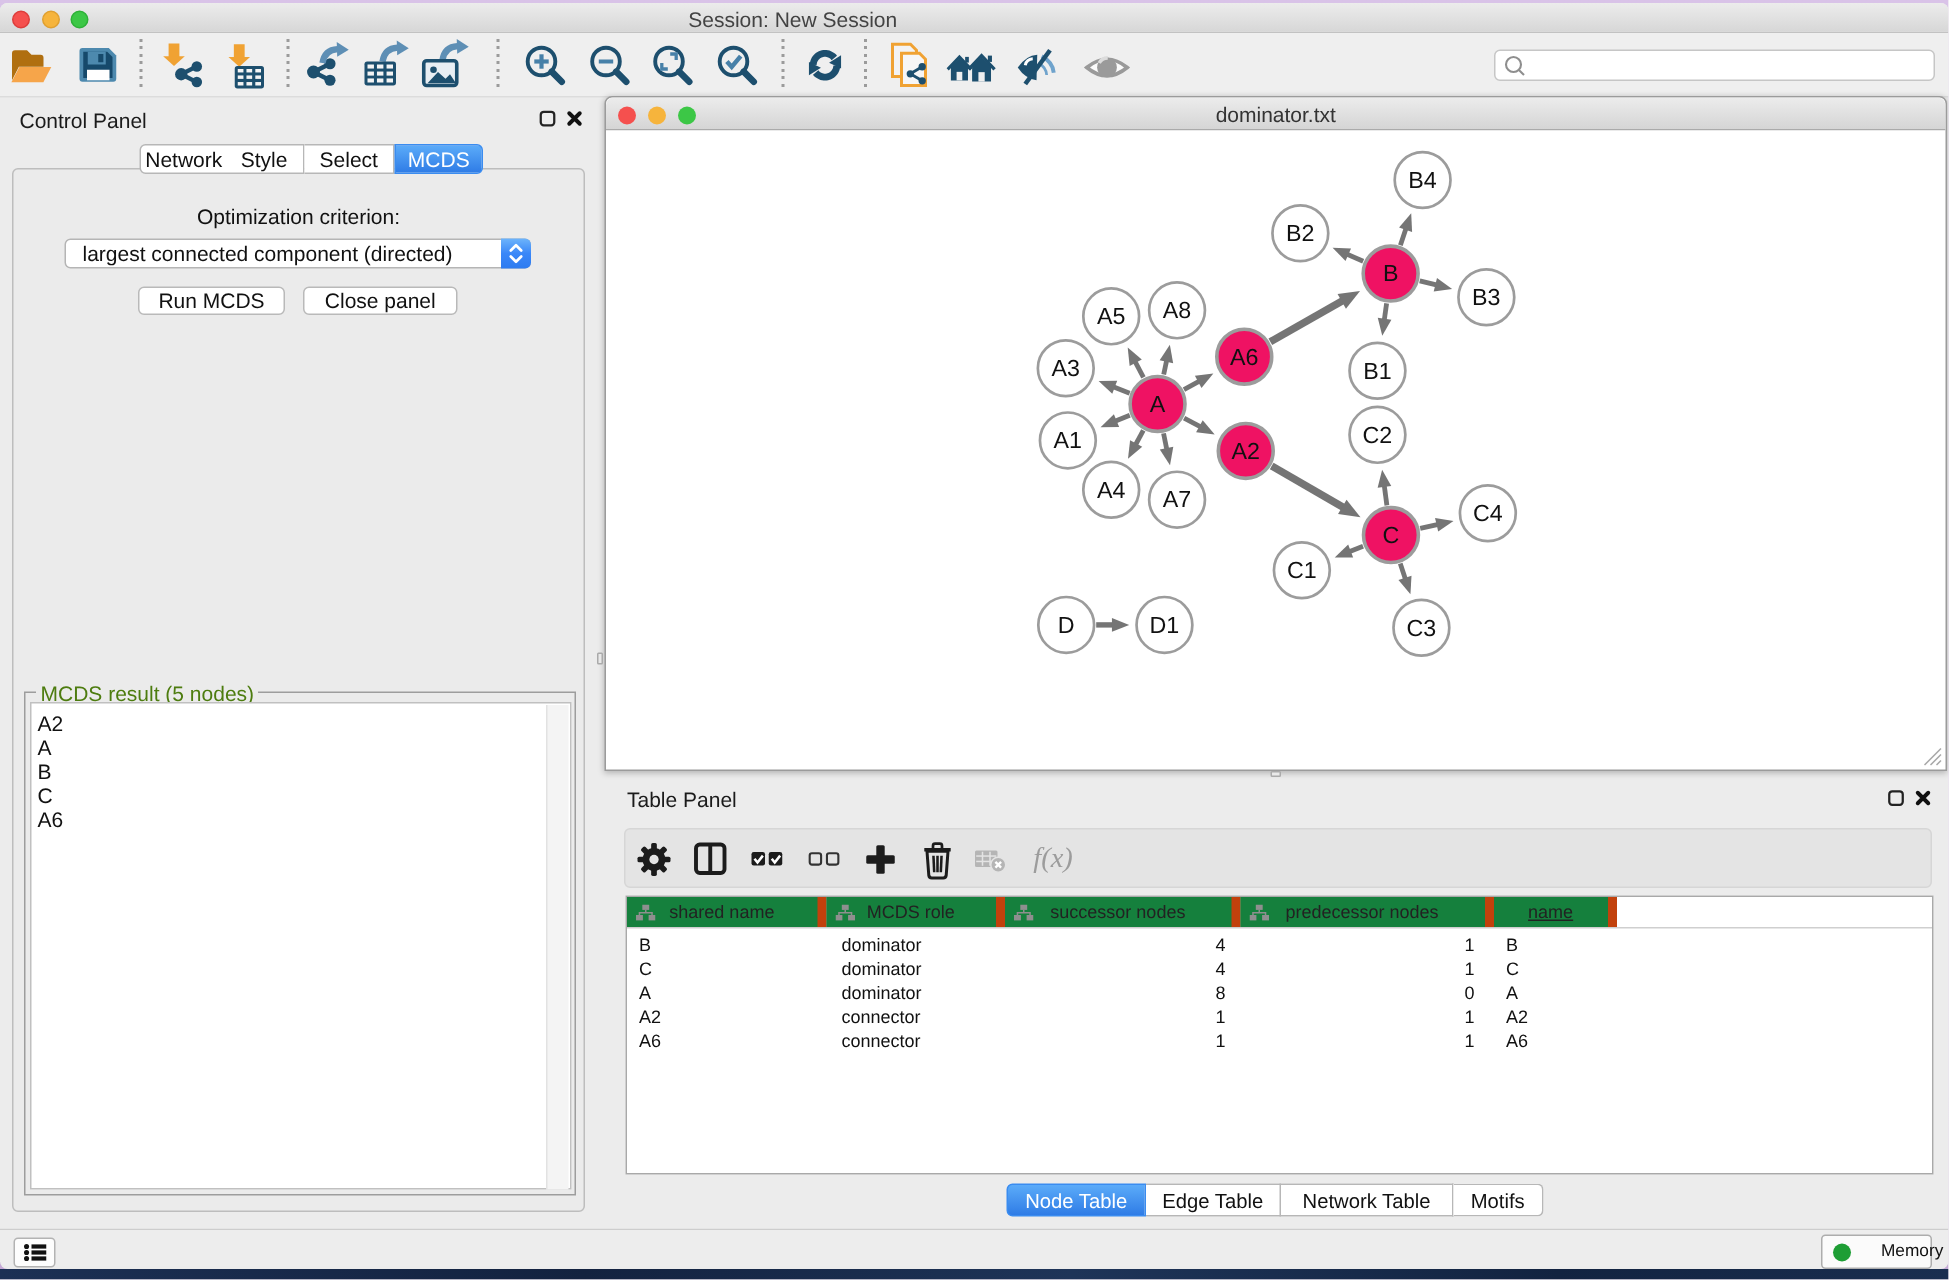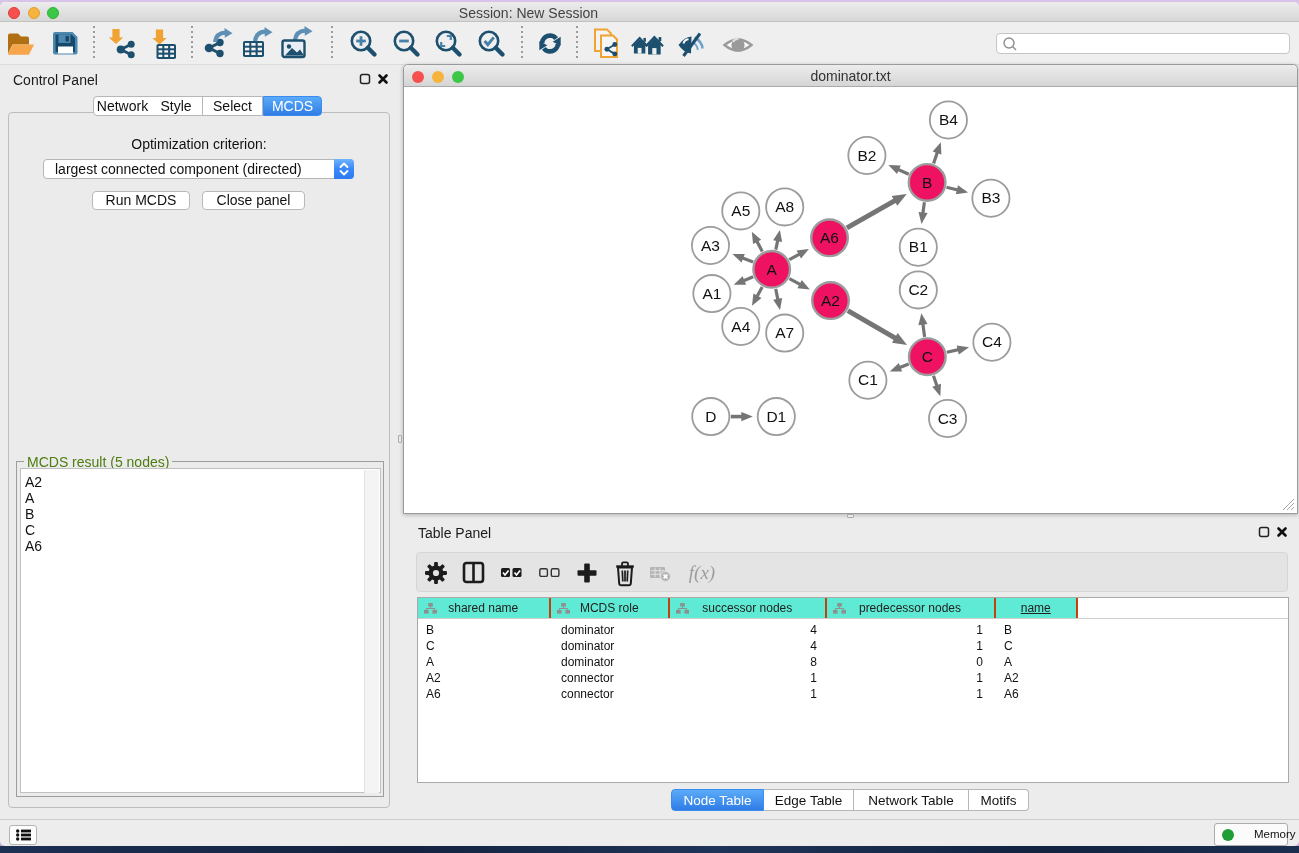--- a/index.html
+++ b/index.html
@@ -64,21 +64,21 @@
               border-radius:5px 5px 0 0; }
   #nettitle .t1 { left:8px;  top:6px; background:#f5504e; }
   #nettitle .t2 { left:28px; top:6px; background:#f6b43c; }
   #nettitle .t3 { left:48px; top:6px; background:#3cc746; }
   #nettitletext { position:absolute; top:3px; width:893px; text-align:center; font-size:14px; color:#333; }
   
   #tp-toolbar { position:absolute; left:416px; top:550px; width:872px; height:40px;
                 background:#e4e4e4; border:1px solid #d6d6d6; border-radius:4px; }
   #tbl { position:absolute; left:417px; top:595px; width:872px; height:186px;
          background:#fff; border:1px solid #a9a9a9; font-size:12px; color:#111; }
-  .th { position:absolute; top:0; height:20px; background:#5eead4; border-right:2px solid #c2410c;
+  .th { position:absolute; top:0; height:20px; background:#15803d; border-right:6px solid #c2410c;
         text-align:center; line-height:20px; font-size:12px; color:#222; }
   .cell { position:absolute; height:16px; line-height:16px; }
   .btab { position:absolute; top:787px; height:22px; line-height:21px; text-align:center;
           font-size:13.5px; background:#fff; border:1px solid #b7b7b7; color:#111; }
   
   #statusbar { position:absolute; left:0; top:817px; width:1299px; height:25px;
                background:#ededed; border-top:1px solid #cdcdcd; border-radius:0 0 5px 5px; }
 </style>
 </head>
 <body>

